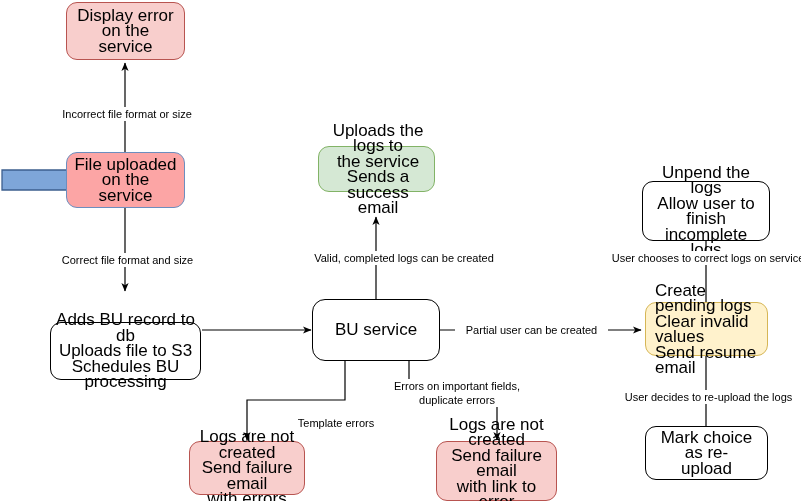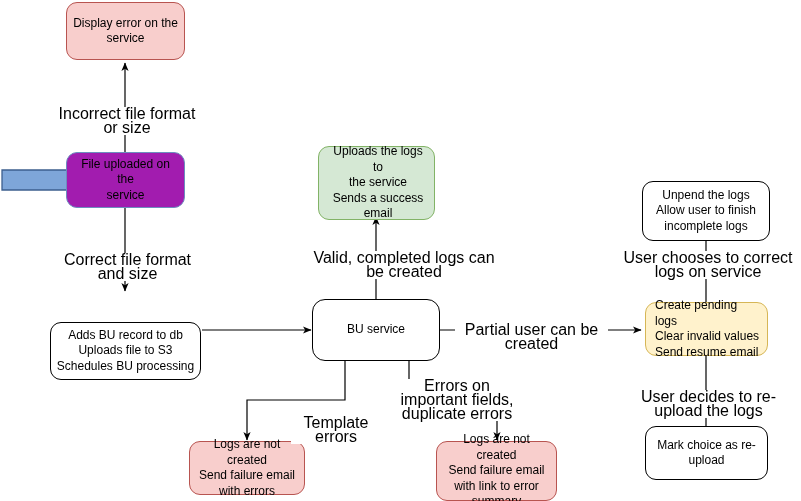--- a/index.html
+++ b/index.html
@@ -22,36 +22,36 @@
   }
   .node {
     position: absolute;
     box-sizing: border-box;
     border: 1px solid #000000;
     border-radius: 11px;
     display: flex;
     align-items: center;
     justify-content: center;
     text-align: center;
-    font-size: 12px;
+    font-size: 17px;
     line-height: 15.5px;
     color: #000000;
     white-space: pre-line;
     padding: 2px 5px;
     background: #ffffff;
   }
   .node.pink   { background: #f8cecc; border-color: #b85450; }
-  .node.blue   { background: #a21caf; border-color: #6c8ebf; }
+  .node.blue   { background: #fca5a5; border-color: #6c8ebf; }
   .node.green  { background: #d5e8d4; border-color: #82b366; }
   .node.yellow { background: #fff2cc; border-color: #d6b656; text-align: left; justify-content: flex-start; padding-left: 9px; }
   .node.plain  { background: #ffffff; border-color: #000000; }
 
   .edge-label {
     position: absolute;
-    font-size: 16px;
+    font-size: 11px;
     line-height: 14px;
     color: #000000;
     background: #ffffff;
     text-align: center;
     white-space: pre-line;
     padding: 0 2px;
     z-index: 5;
   }
 </style>
 </head>
@@ -108,21 +108,21 @@
 <div class="node pink" style="left:66px; top:2px; width:119px; height:58px;">Display error on the
 service</div>
 
 <div class="node blue" style="left:66px; top:152px; width:119px; height:56px;">File uploaded on the
 service</div>
 
 <div class="node plain" style="left:50px; top:298px; width:151px; height:58px;margin-top:24px;">Adds BU record to db
 Uploads file to S3
 Schedules BU processing</div>
 
-<div class="node green" style="left:318px; top:146px; width:117px; height:74px;padding-left:8px;">Uploads the logs to
+<div class="node green" style="left:318px; top:146px; width:117px; height:46px;padding-left:8px;">Uploads the logs to
 the service
 Sends a success
 email</div>
 
 <div class="node plain" style="left:312px; top:299px; width:128px; height:62px; border-radius:13px;">BU service</div>
 
 <div class="node plain" style="left:642px; top:142px; width:128px; height:60px;margin-top:39px;">Unpend the logs
 Allow user to finish
 incomplete logs</div>
 

